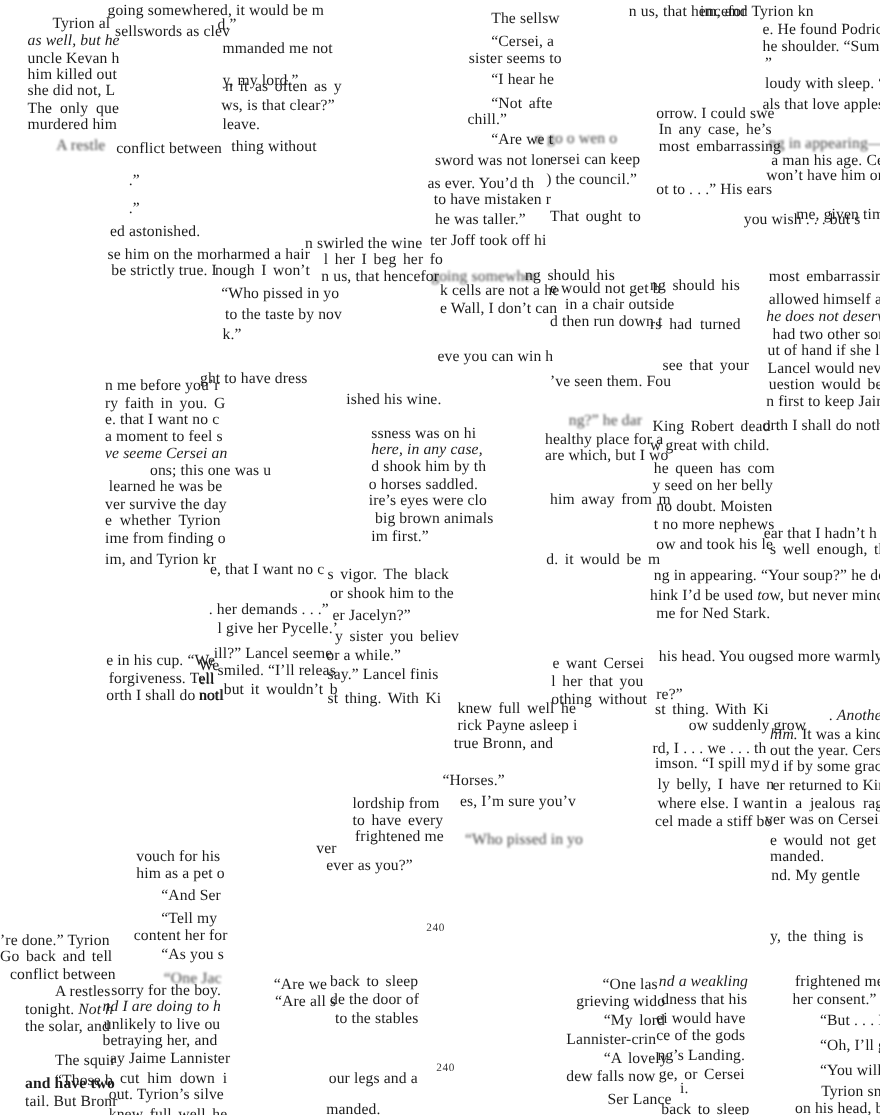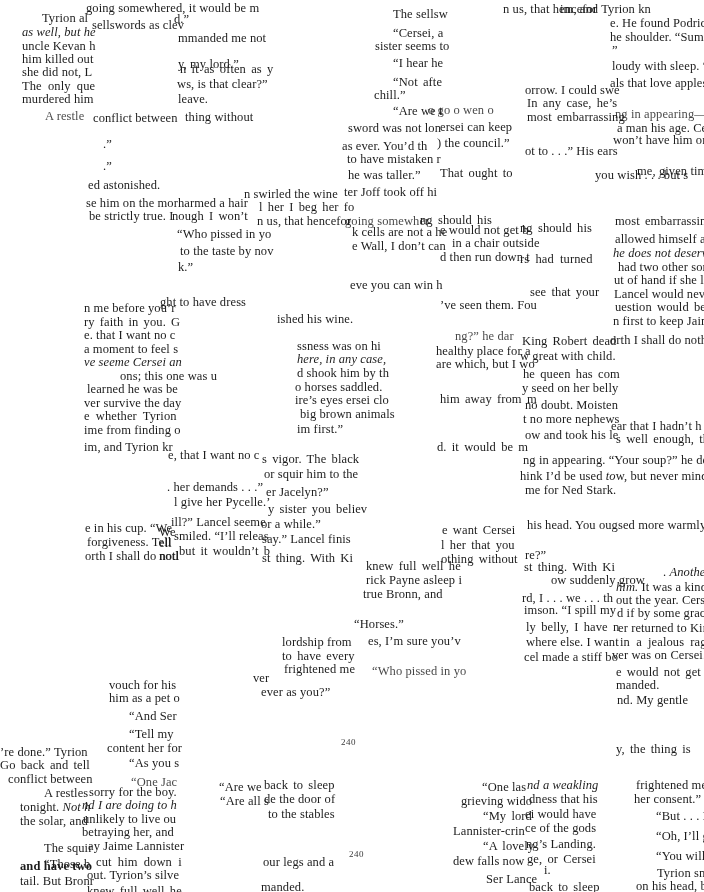--- a/index.html
+++ b/index.html
@@ -103,21 +103,21 @@
     <span class="frag" style="left: 610px; top: 334px;">orth I shall do noth</span>
     <span class="frag" style="left: 297px; top: 340px;">ssness was on hi</span>
     <span class="frag" style="left: 436px; top: 345px;">healthy place for a</span>
     <span class="frag" style="left: 520px; top: 350px;">w great with child.</span>
     <span class="frag" style="left: 297px; top: 353px;"><i>here, in any case,</i></span>
     <span class="frag" style="left: 436px; top: 358px;">are which, but I wo</span>
     <span class="frag" style="left: 297px; top: 367px;">d shook him by th</span>
     <span class="frag" style="left: 523px; top: 368px; word-spacing: 2px;">he queen has com</span>
     <span class="frag" style="left: 295px; top: 381px;">o horses saddled.</span>
     <span class="frag" style="left: 522px; top: 382px;">y seed on her belly</span>
-    <span class="frag" style="left: 295px; top: 394px;">ire’s eyes ersei clo</span>
+    <span class="frag" style="left: 295px; top: 394px;">ire’s eyes were clo</span>
     <span class="frag" style="left: 440px; top: 393px; word-spacing: 2px; font-family: Liberation Serif, serif;">him away from m</span>
     <span class="frag" style="left: 525px; top: 399px;">no doubt. Moisten</span>
     <span class="frag" style="left: 300px; top: 408px;">big brown animals</span>
     <span class="frag" style="left: 523px; top: 413px;">t no more nephews</span>
     <span class="frag" style="left: 297px; top: 423px;">im first.”</span>
     <span class="frag" style="left: 611px; top: 420px;">ear that I hadn’t h</span>
     <span class="frag" style="left: 525px; top: 429px;">ow and took his le</span>
     <span class="frag" style="left: 616px; top: 433px; word-spacing: 2px;">s well enough, tho</span>
     <span class="frag" style="left: 437px; top: 441px; word-spacing: 2px;">d. it would be m</span>
     <span class="frag" style="left: 523px; top: 454px;">ng in appearing. “Your soup?” he dem</span>
@@ -130,21 +130,21 @@
     <span class="frag" style="left: 84px; top: 343px;">a moment to feel s</span>
     <span class="frag" style="left: 84px; top: 356px;"><i>ve seeme Cersei an</i></span>
     <span class="frag" style="left: 84px; top: 370px; margin-left: 36px;">ons; this one was u</span>
     <span class="frag" style="left: 87px; top: 383px;">learned he was be</span>
     <span class="frag" style="left: 84px; top: 397px;">ver survive the day</span>
     <span class="frag" style="left: 84px; top: 410px; word-spacing: 3px;">e whether Tyrion</span>
     <span class="frag" style="left: 84px; top: 424px;">ime from finding o</span>
     <span class="frag" style="left: 84px; top: 441px;">im, and Tyrion kr</span>
     <span class="frag" style="left: 168px; top: 449px;">e, that I want no c</span>
     <span class="frag" style="left: 262px; top: 453px; word-spacing: 2px;">s vigor. The black</span>
-    <span class="frag" style="left: 264px; top: 468px;">or squir him to the</span>
+    <span class="frag" style="left: 264px; top: 468px;">or shook him to the</span>
     <span class="frag" style="left: 167px; top: 481px;">. her demands . . .”</span>
     <span class="frag" style="left: 266px; top: 486px;">er Jacelyn?”</span>
     <span class="frag" style="left: 174px; top: 496px;">l give her Pycelle.’</span>
     <span class="frag" style="left: 268px; top: 503px; word-spacing: 2px;">y sister you believ</span>
     <span class="frag" style="left: 171px; top: 516px;">ill?” Lancel seeme</span>
     <span class="frag" style="left: 261px; top: 518px;">or a while.”</span>
     <span class="frag" style="left: 159px; top: 526px;">We</span>
     <span class="frag" style="left: 174px; top: 530px;">smiled. “I’ll releas</span>
     <span class="frag" style="left: 262px; top: 533px;">say.” Lancel finis</span>
     <span class="frag" style="left: 159px; top: 537px;">ell</span>

